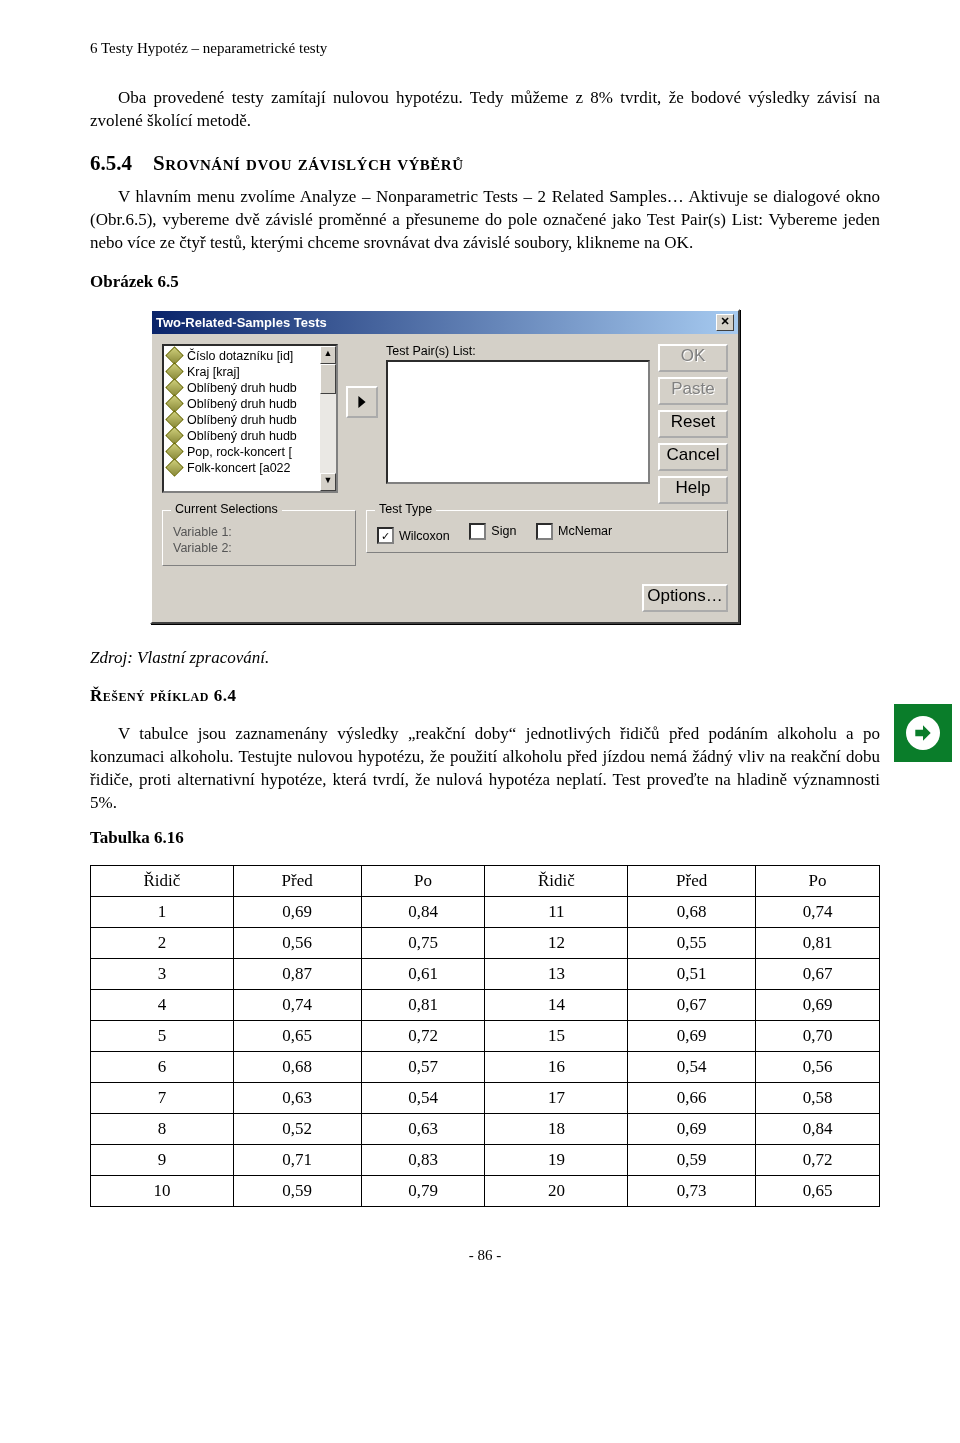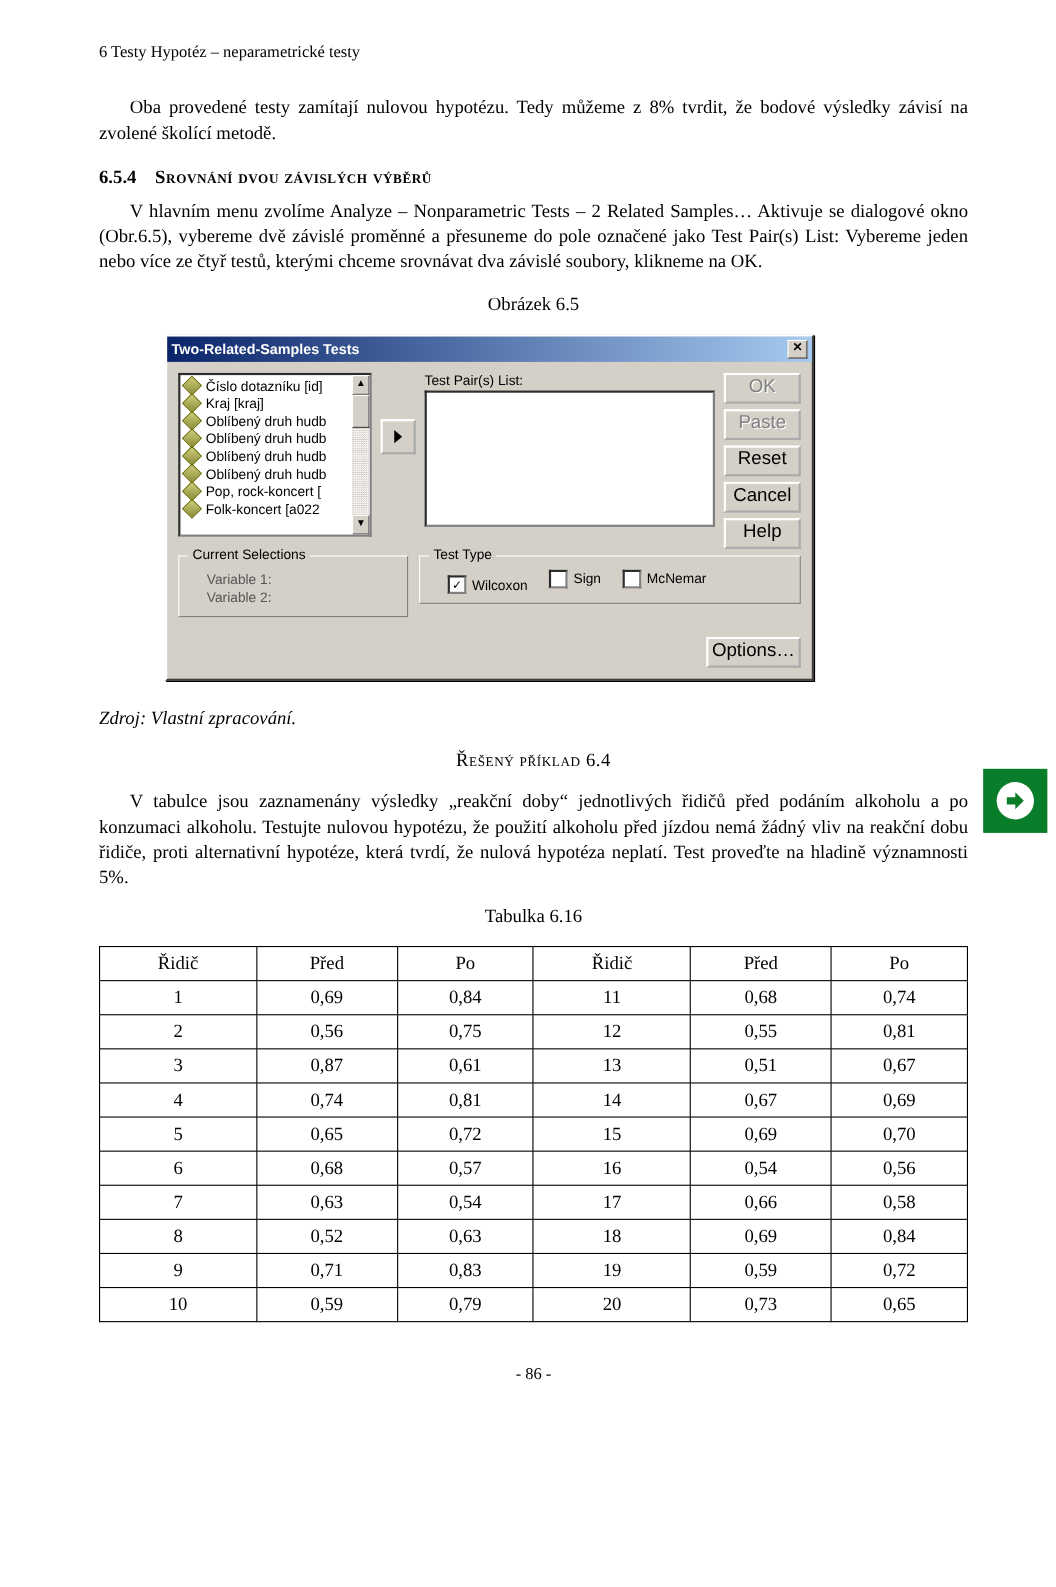--- a/index.html
+++ b/index.html
@@ -21,31 +21,30 @@
   p.body {
     text-align: justify;
     margin: 0 0 10px 0;
     text-indent: 28px;
     line-height: 1.35;
   }
   p.noindent {
     text-indent: 0;
   }
   h2.sec {
-    font-size: 17px;
+    font-size: 21px;
     margin: 18px 0 10px 0;
     font-weight: bold;
   }
   .sec-title-rest {
     font-variant: small-caps;
     letter-spacing: 0.5px;
   }
   .bold {
-    font-weight: normal;
-    text-align: center;
+    font-weight: bold;
   }
   .italic {
     font-style: italic;
   }
   
   .dialog-wrap {
     margin: 6px 0 24px 60px;
     width: 590px;
   }
   .dialog {
@@ -187,21 +186,21 @@
     height: 24px;
     line-height: 20px;
     text-align: center;
   }
   .disabled { color: #808080; text-shadow: 1px 1px 0 #fff; }
   .group {
     border: 1px solid #808080;
     border-top-color:#fff;
     border-left-color:#fff;
     position: relative;
-    padding: 12px 10px 8px 25px;
+    padding: 12px 10px 8px 10px;
     margin-top: 6px;
   }
   .group::before {
     content: attr(data-legend);
     position: absolute;
     top: -9px;
     left: 8px;
     background: #d4d0c8;
     padding: 0 4px;
     font-size: 12.5px;

